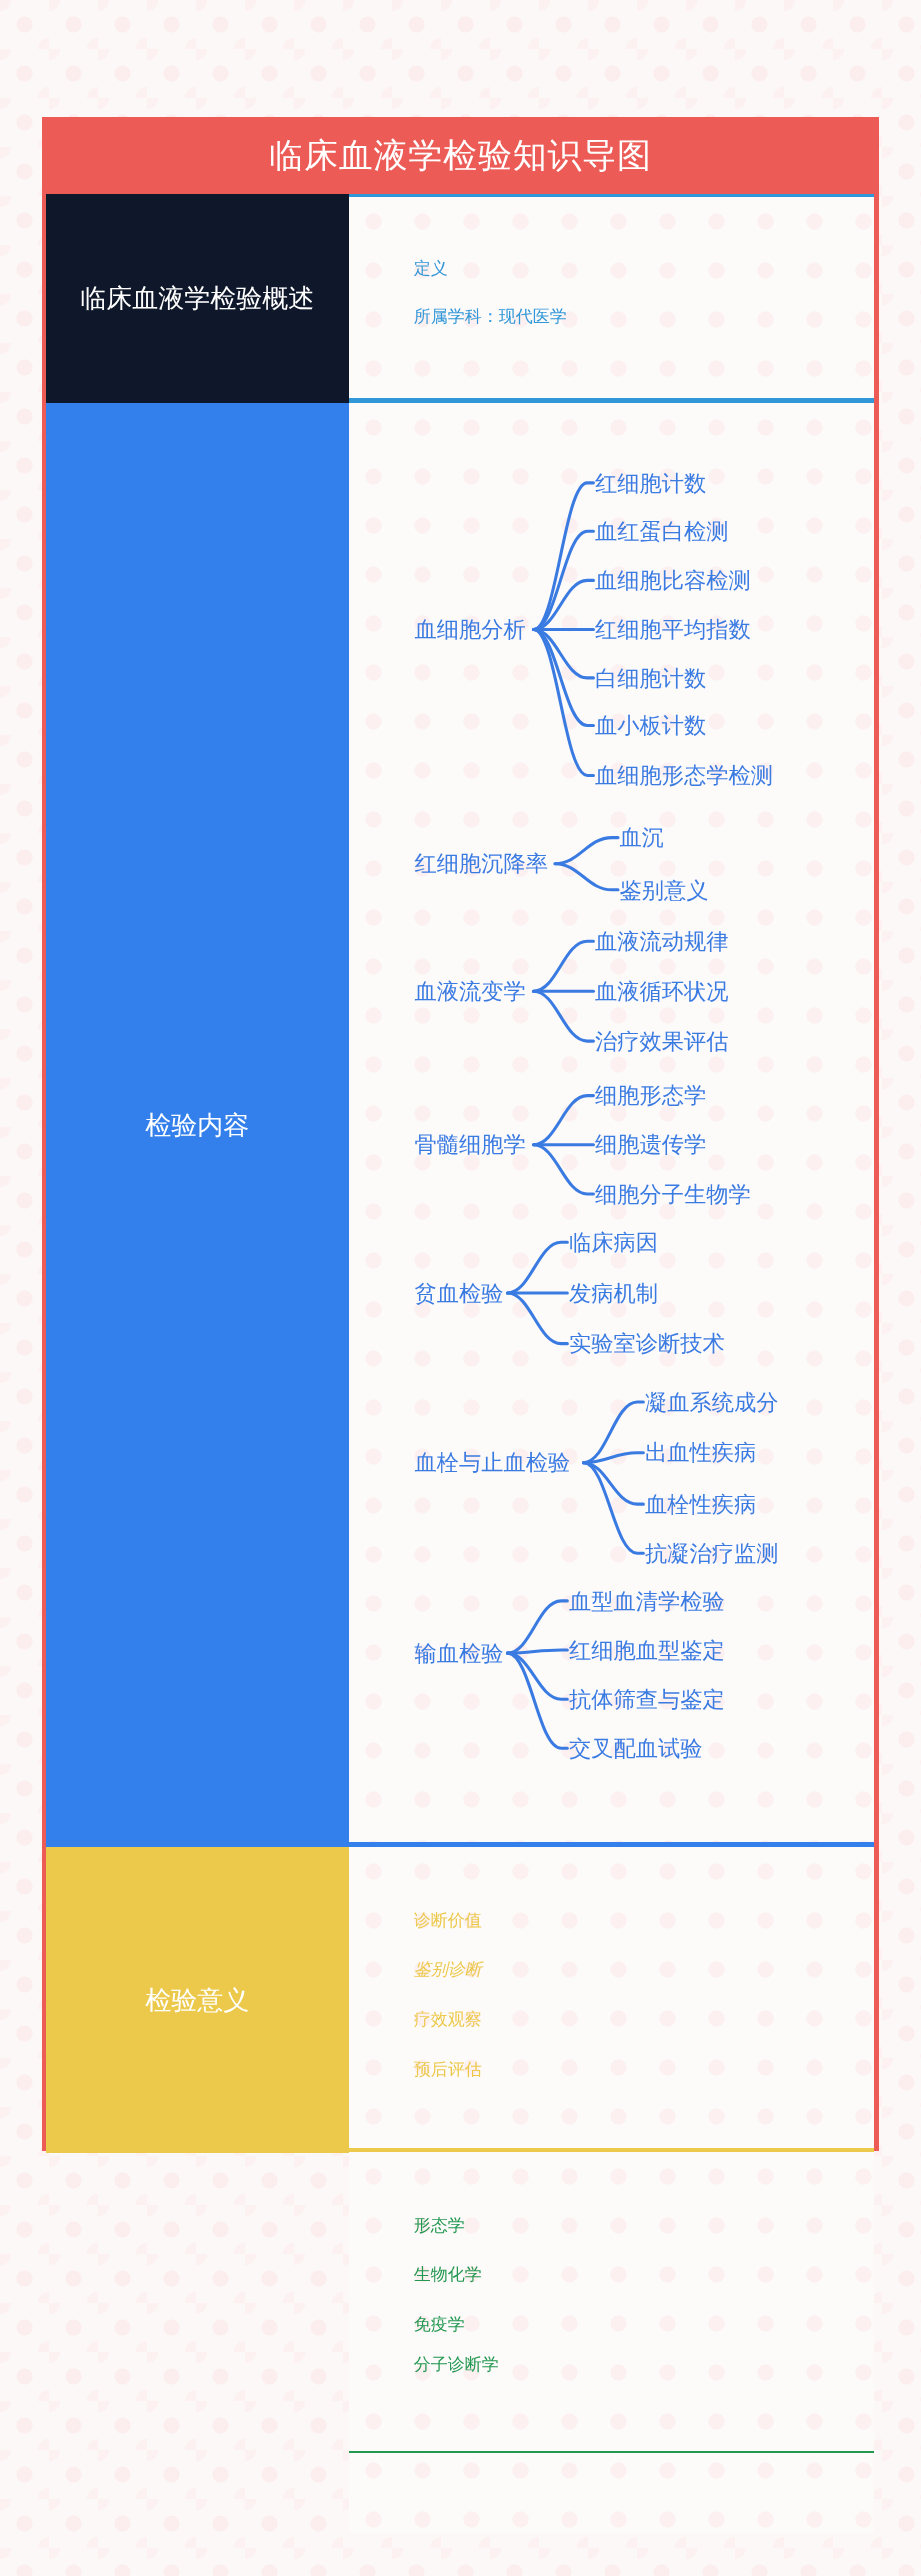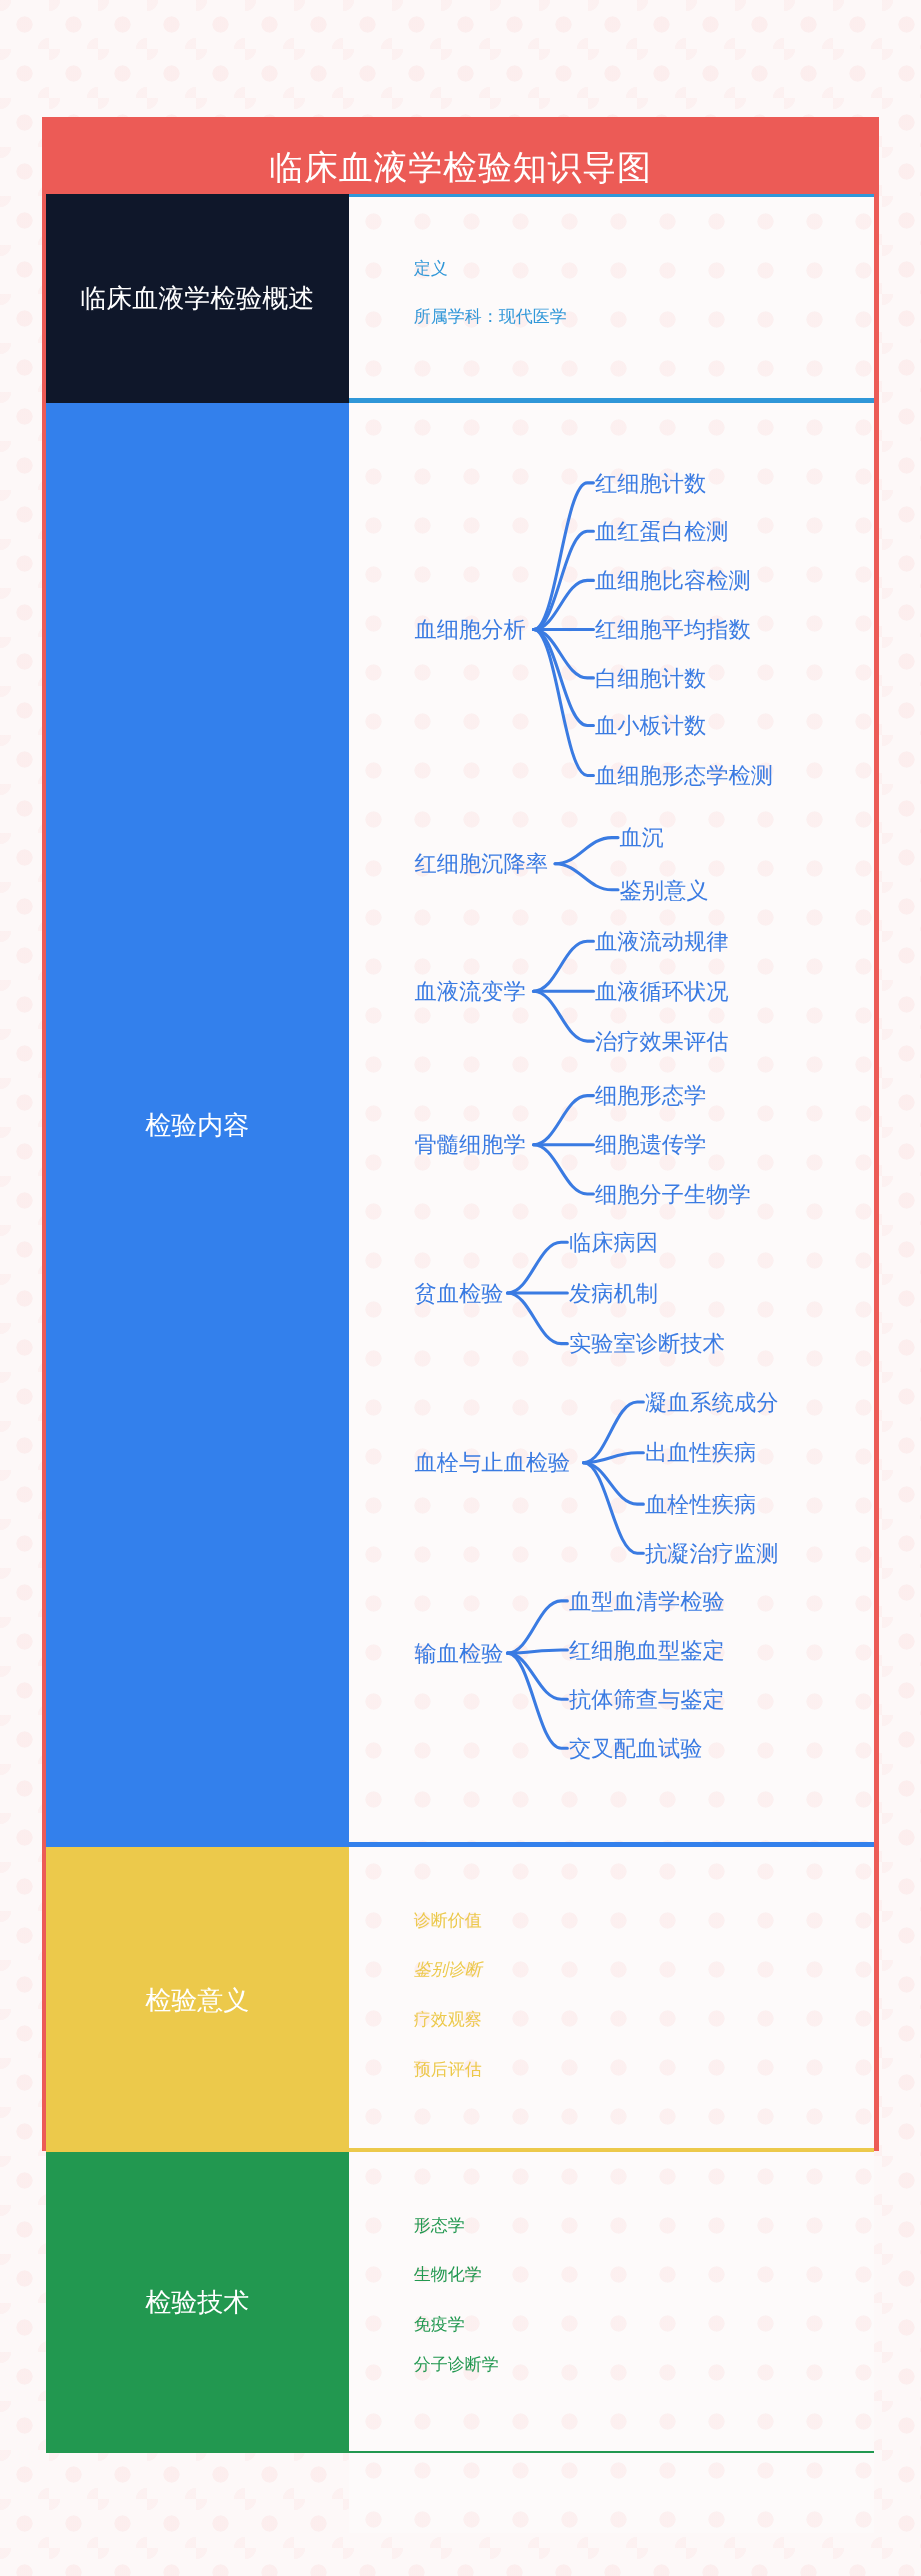--- a/index.html
+++ b/index.html
@@ -11,21 +11,21 @@
       radial-gradient(circle at 0 0, rgba(250,225,225,0.30) 0 10.8px, transparent 11.5px),
       radial-gradient(circle at 100% 100%, rgba(250,225,225,0.30) 0 10.8px, transparent 11.5px);
     background-size: 49px 49px;
     font-family: "DejaVu Sans", "Liberation Sans", sans-serif;
   }
   .frame {
     position: absolute; left: 42px; top: 117px; width: 837px; height: 2034px;
     background: #ec5b56;
   }
   .title {
-    position: absolute; left: 0; top: 12px; width: 837px; height: 77px;
+    position: absolute; left: 0; top: 0; width: 837px; height: 77px;
     display: flex; align-items: center; justify-content: center;
     color: #ffffff; font-size: 34px; letter-spacing: 0.8px;
   }
   .row { position: absolute; left: 3.8px; width: 828px; }
   .row .label {
     position: absolute; left: 0; top: 0; width: 303px; height: 100%;
     display: flex; align-items: center; justify-content: center;
     color: #ffffff; font-size: 26px;
   }
   .row .content {
@@ -156,21 +156,20 @@
         <div class="leaf" style="top:65px;color:#ecc94b;">诊断价值</div>
         <div class="leaf" style="top:114px;color:#ecc94b;font-style:italic;">鉴别诊断</div>
         <div class="leaf" style="top:164px;color:#ecc94b;">疗效观察</div>
         <div class="leaf" style="top:214px;color:#ecc94b;">预后评估</div>
       </div>
     </div>
     <div class="bar" style="top:301px;background:#ecc94b;"></div>
   </div>
 
   <div class="row" style="top:2035px;height:301px;">
-    <div class="label" style="background:#229850;">检验技术</div>
     <div class="content" style="top:0;height:381px;">
       <div class="leaf-list">
         <div class="leaf" style="top:65px;color:#229850;">形态学</div>
         <div class="leaf" style="top:114px;color:#229850;">生物化学</div>
         <div class="leaf" style="top:164px;color:#229850;">免疫学</div>
         <div class="leaf" style="top:204px;color:#229850;">分子诊断学</div>
       </div>
     </div>
     <div class="bar" style="top:299px;background:#229850;height:2.3px;"></div>
   </div>

